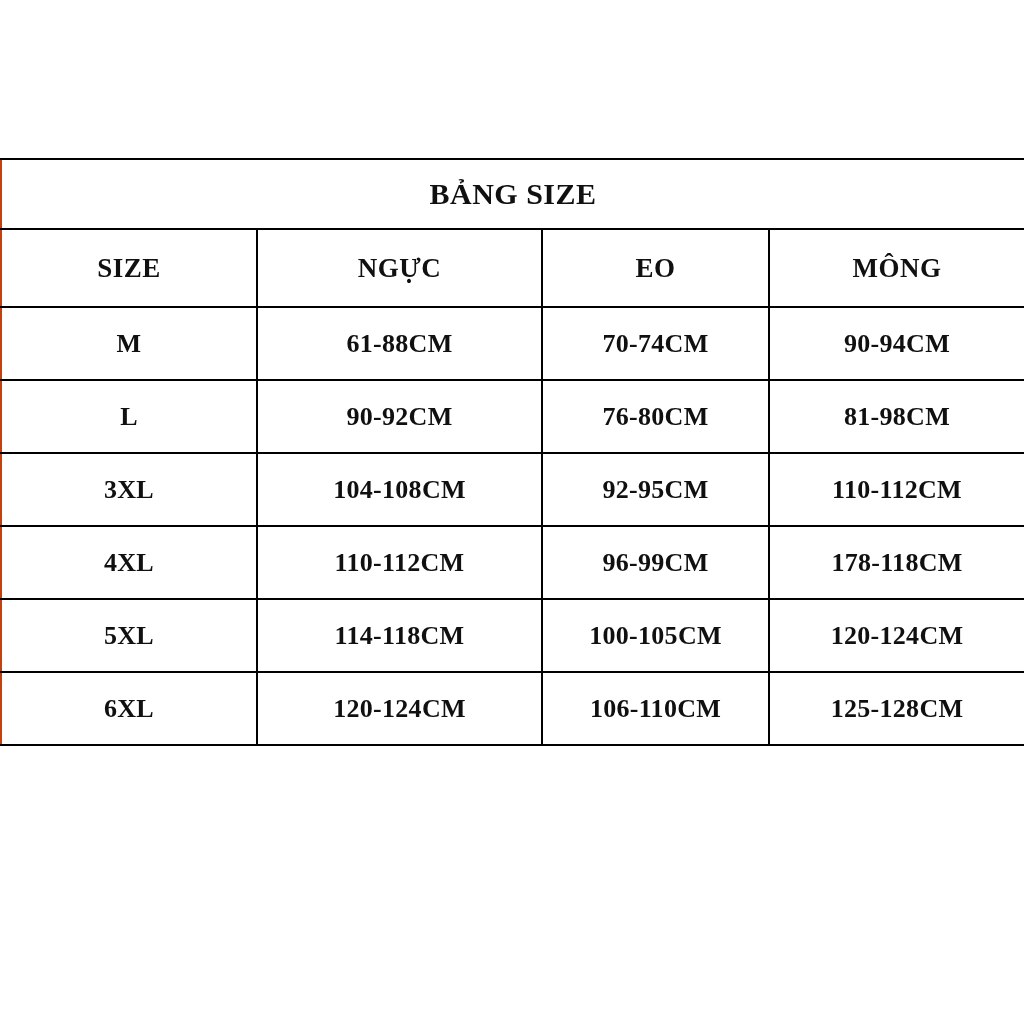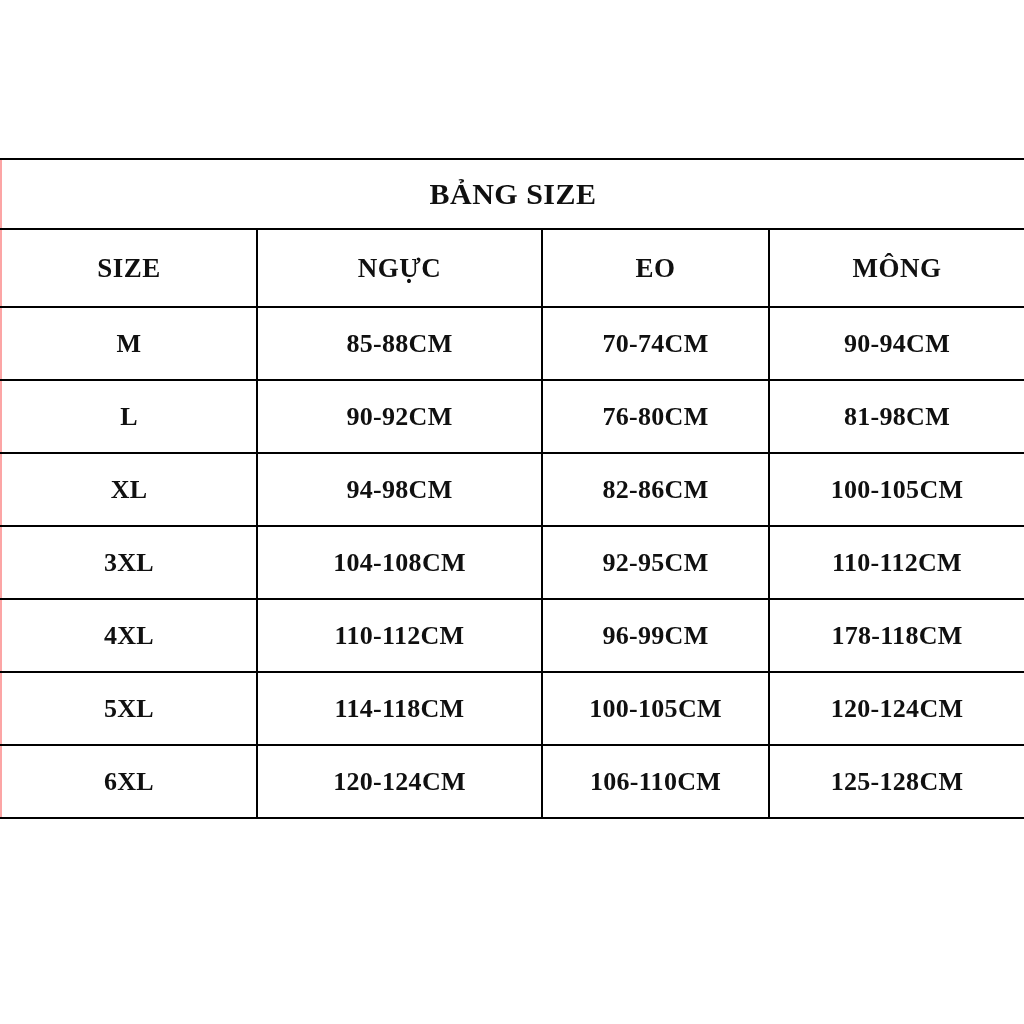--- a/index.html
+++ b/index.html
@@ -36,21 +36,21 @@
   table.size-table td {
     border: 2px solid #000000;
     text-align: center;
     vertical-align: middle;
     color: #101010;
     font-weight: bold;
     font-family: "Liberation Serif", serif;
   }
 
   
-  table.size-table tr td:first-child { border-left: 2px solid #fca5a5; }
+  table.size-table tr td:first-child { border-left: 2px solid #c2410c; }
   table.size-table tr td:last-child  { border-right: 2px solid #000; }
 
   .title-cell {
     height: 66px;
     font-size: 30px;
     letter-spacing: 0.5px;
     border-bottom: 2px solid #000;
   }
 
   .header-row td {
@@ -88,35 +88,29 @@
         </tr>
         <tr class="header-row">
           <td>SIZE</td>
           <td>NGỰC</td>
           <td>EO</td>
           <td>MÔNG</td>
         </tr>
 
         <tr class="body-row">
           <td>M</td>
-          <td>85-88CM</td>
+          <td>61-88CM</td>
           <td>70-74CM</td>
           <td>90-94CM</td>
         </tr>
         <tr class="body-row">
           <td>L</td>
           <td>90-92CM</td>
           <td>76-80CM</td>
           <td>81-98CM</td>
-        </tr>
-        <tr class="body-row">
-          <td>XL</td>
-          <td>94-98CM</td>
-          <td>82-86CM</td>
-          <td>100-105CM</td>
         </tr>
         <tr class="body-row">
           <td>3XL</td>
           <td>104-108CM</td>
           <td>92-95CM</td>
           <td>110-112CM</td>
         </tr>
         <tr class="body-row">
           <td>4XL</td>
           <td>110-112CM</td>

